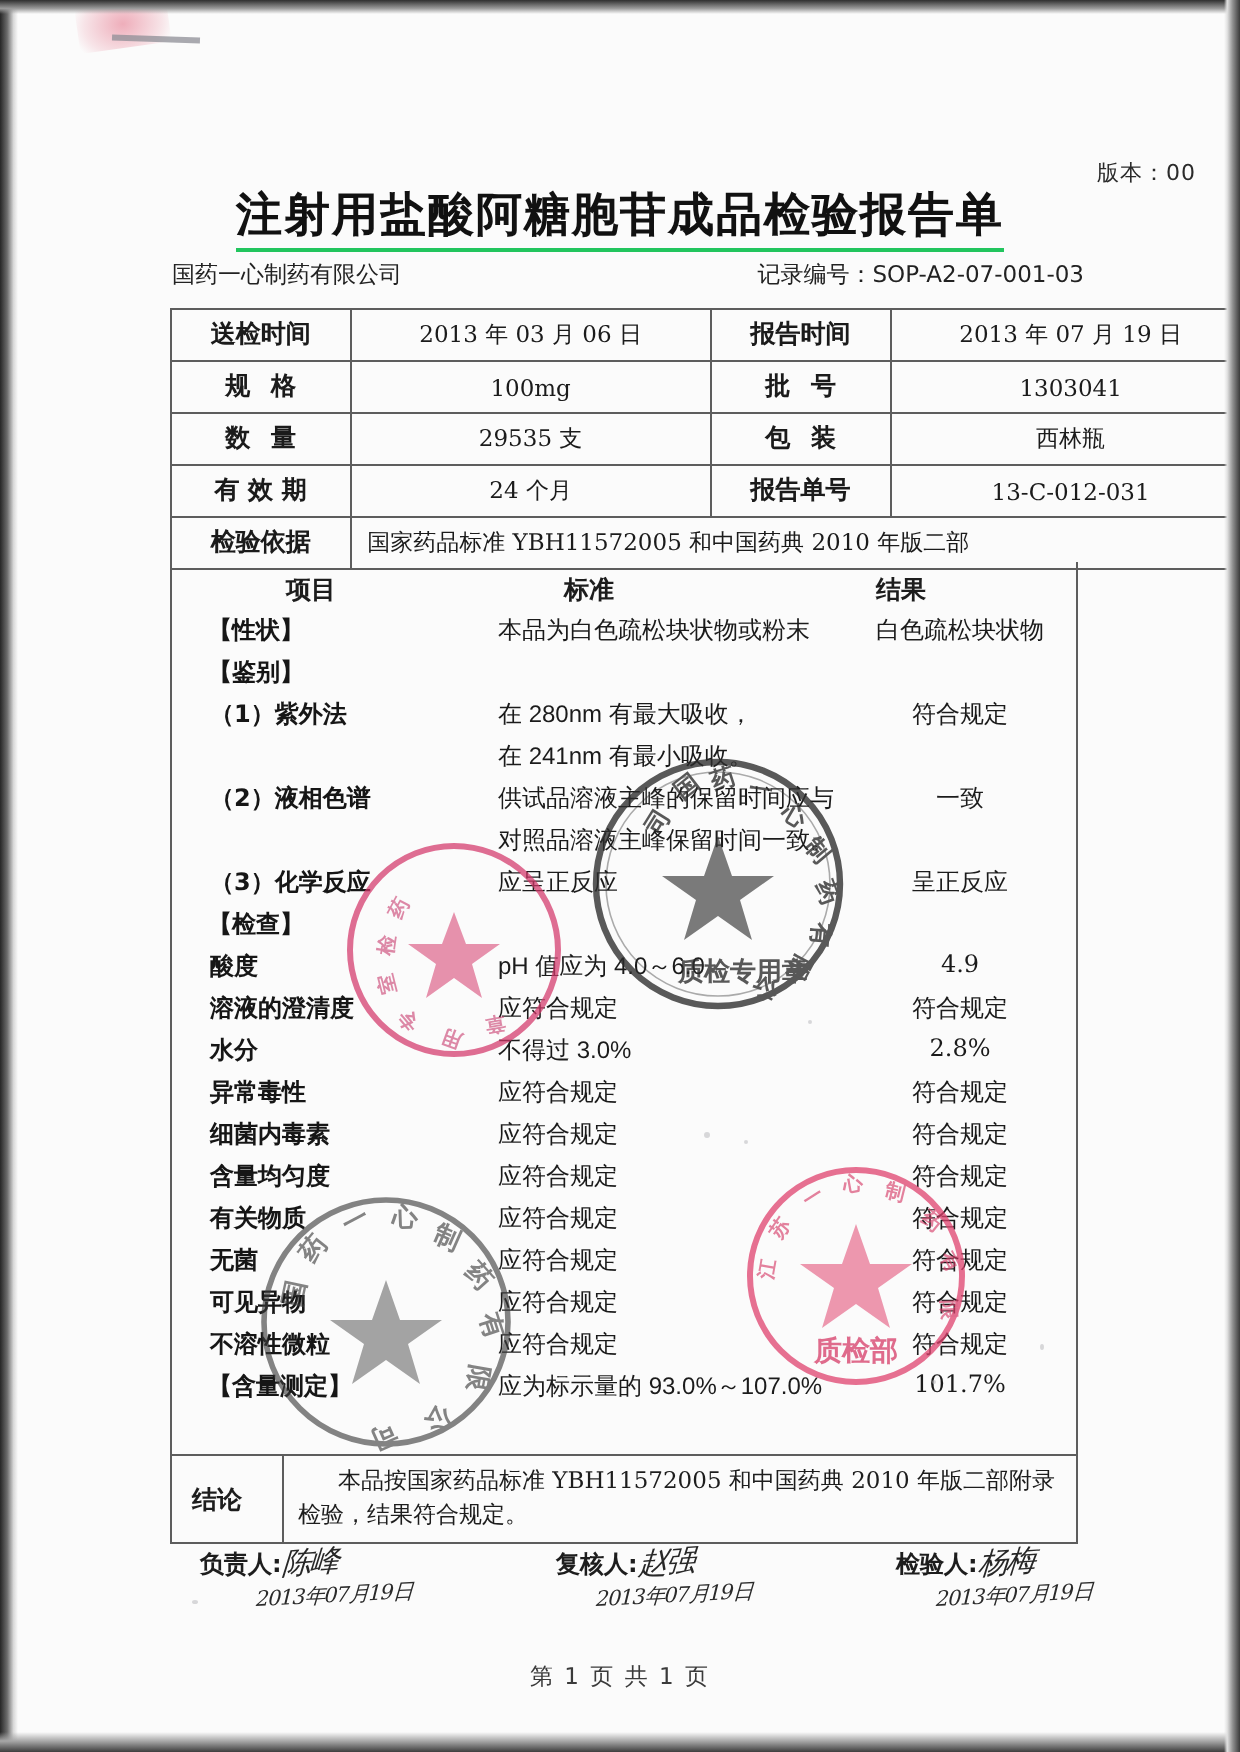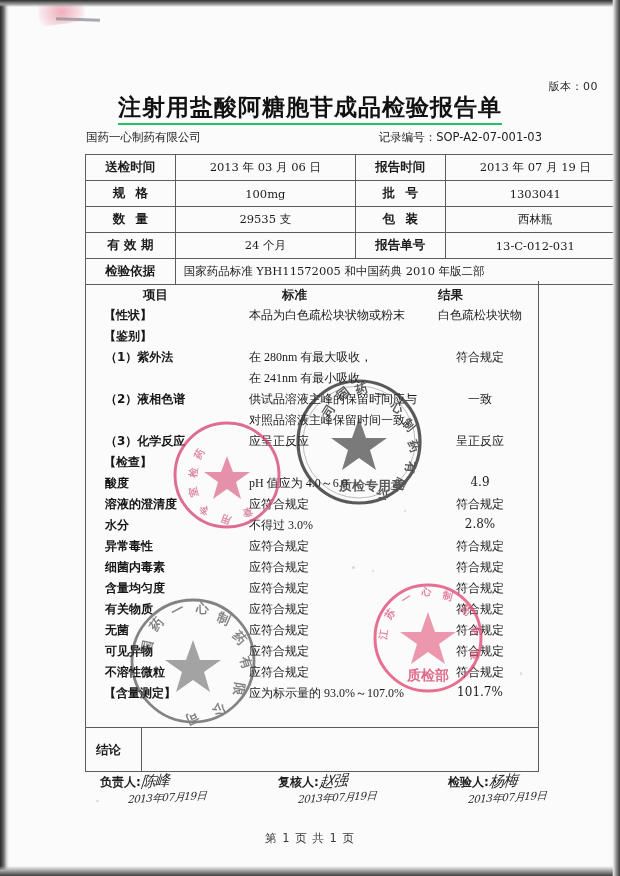--- a/index.html
+++ b/index.html
@@ -168,21 +168,21 @@
     left: 18px;
     white-space: nowrap;
     font-weight: bold;
     color: #161616;
   }
   .row .c-item.indent { left: 19px; }
   .row .c-std {
     position: absolute;
     left: 163px;
     white-space: nowrap;
-    font-family: Liberation Serif, serif;
+    font-family: Liberation Sans, sans-serif;
     font-size: 12px;
     color: #1b1b1b;
   }
   .row .c-res {
     position: absolute;
     left: 340px;
     width: 108px;
     text-align: center;
     white-space: nowrap;
     font-family: "DejaVu Serif", "Liberation Serif", serif;
@@ -426,20 +426,21 @@
           <div class="c-item">【含量测定】</div>
           <div class="c-std">应为标示量的 93.0%～107.0%</div>
           <div class="c-res">101.7%</div>
         </div>
       </div>
   </div>
 
   <div class="concl">
     <div class="cl-lbl">结论</div>
     <div class="cl-div"></div>
+    <div class="cl-txt">本品按国家药品标准 YBH11572005 和中国药典 2010 年版二部附录检验，结果符合规定。</div>
   </div>
 
   <div id="sig-area">
       <div class="sig" style="left: 100px; top: 772px;"><span>负责人:</span><span class="sv">陈峰</span></div>
       <div class="sigdate" style="left: 128px; top: 791px;">2013年07月19日</div>
       <div class="sig" style="left: 278px; top: 772px;"><span>复核人:</span><span class="sv">赵强</span></div>
       <div class="sigdate" style="left: 298px; top: 791px;">2013年07月19日</div>
       <div class="sig" style="left: 448px; top: 772px;"><span>检验人:</span><span class="sv">杨梅</span></div>
       <div class="sigdate" style="left: 468px; top: 791px;">2013年07月19日</div>
     </div>

